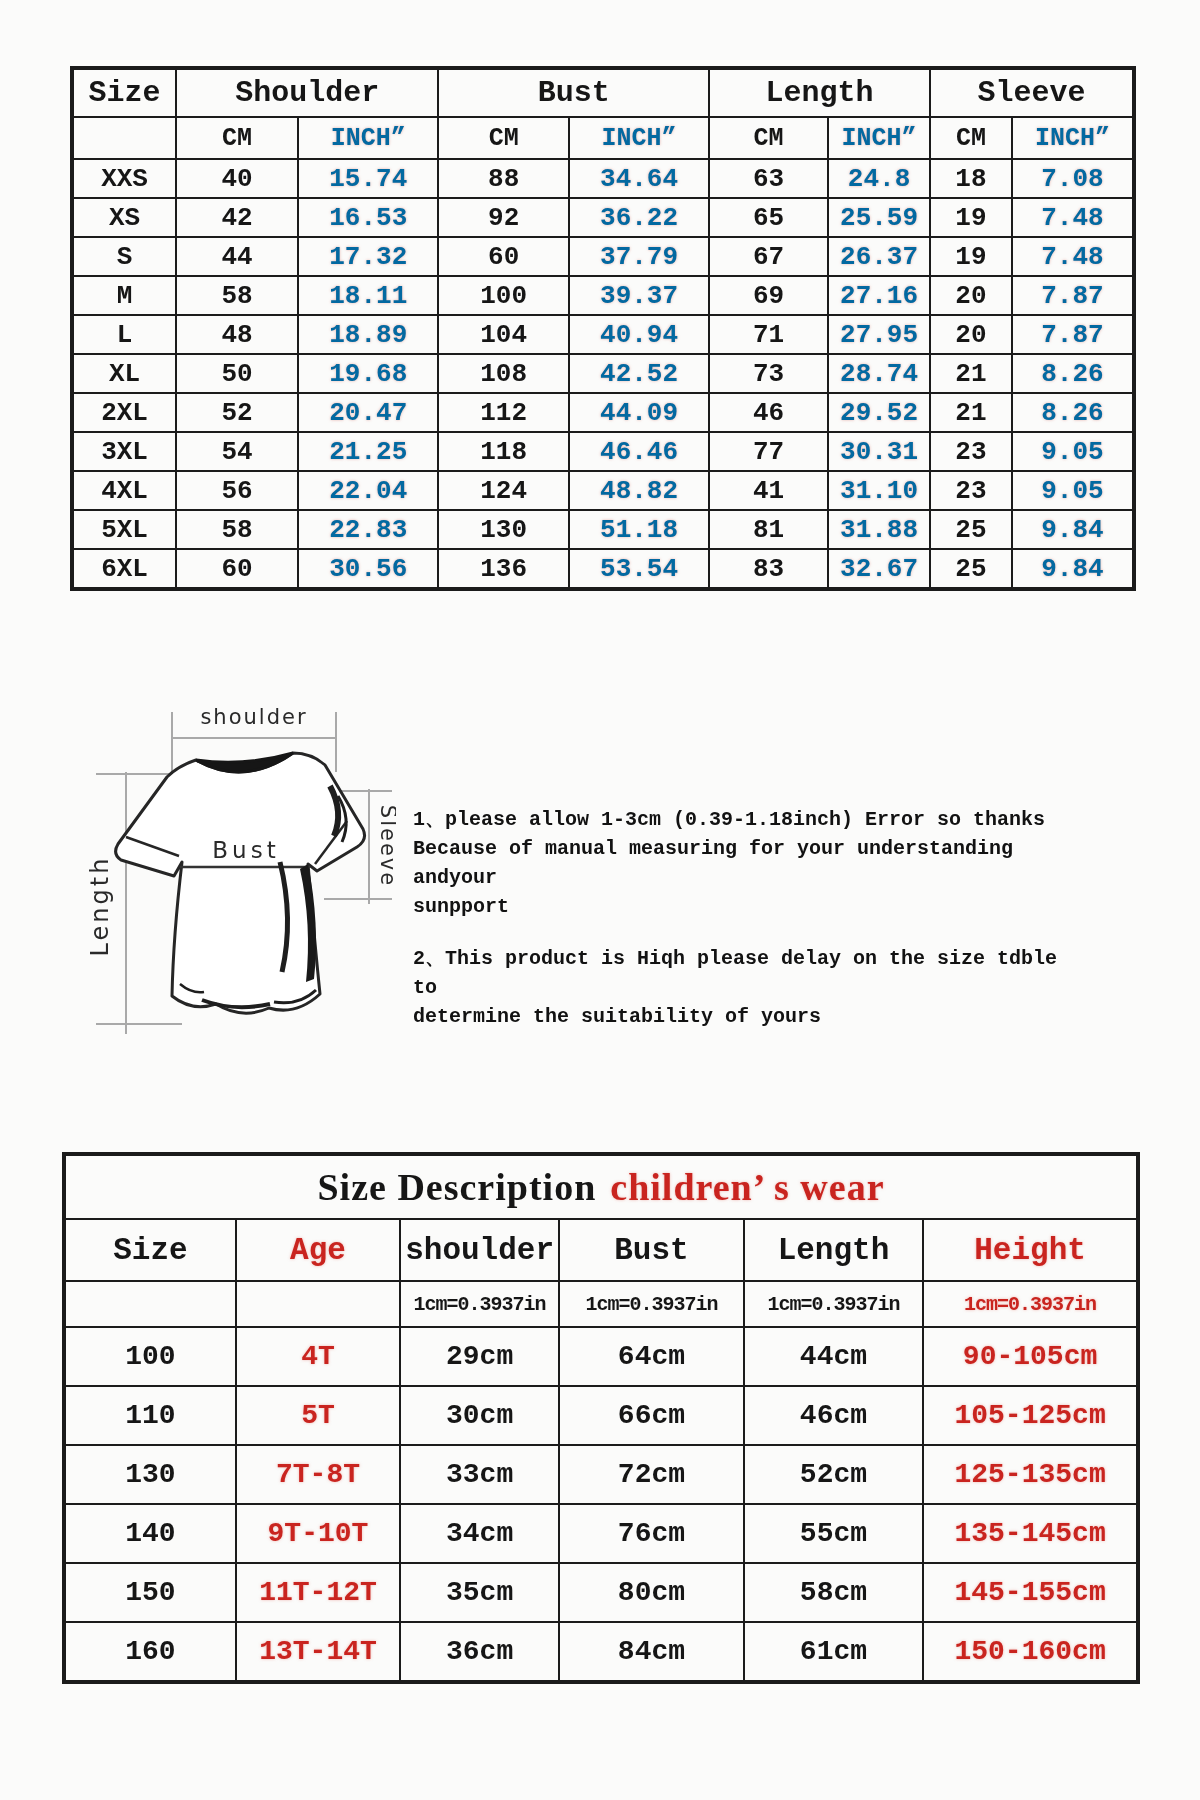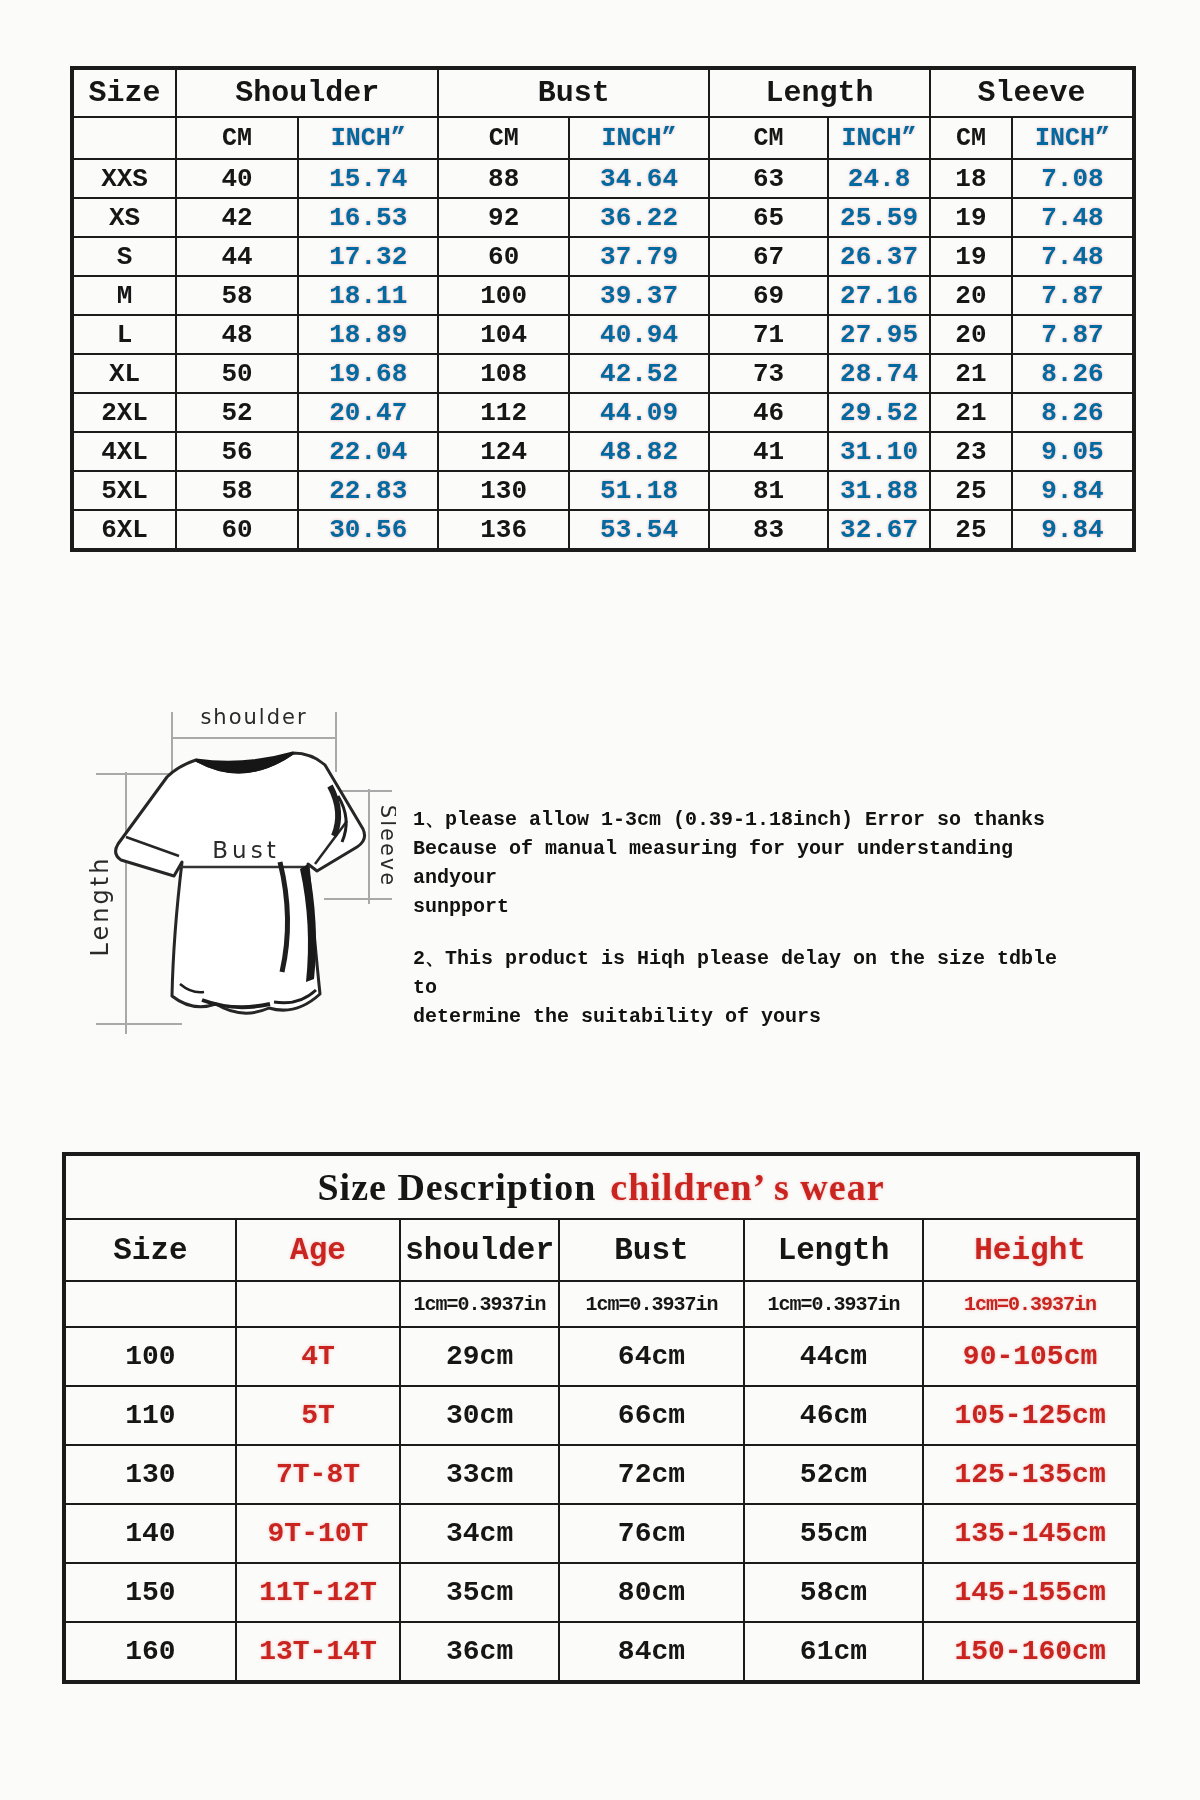--- a/index.html
+++ b/index.html
@@ -143,20 +143,31 @@
           <td>52</td>
           <td class="red">20.47</td>
           <td>112</td>
           <td class="red">44.09</td>
           <td>46</td>
           <td class="red">29.52</td>
           <td>21</td>
           <td class="red">8.26</td>
         </tr>
     <tr class="dr">
+          <td>3XL</td>
+          <td>54</td>
+          <td class="red">21.25</td>
+          <td>118</td>
+          <td class="red">46.46</td>
+          <td>77</td>
+          <td class="red">30.31</td>
+          <td>23</td>
+          <td class="red">9.05</td>
+        </tr>
+    <tr class="dr">
           <td>4XL</td>
           <td>56</td>
           <td class="red">22.04</td>
           <td>124</td>
           <td class="red">48.82</td>
           <td>41</td>
           <td class="red">31.10</td>
           <td>23</td>
           <td class="red">9.05</td>
         </tr>

